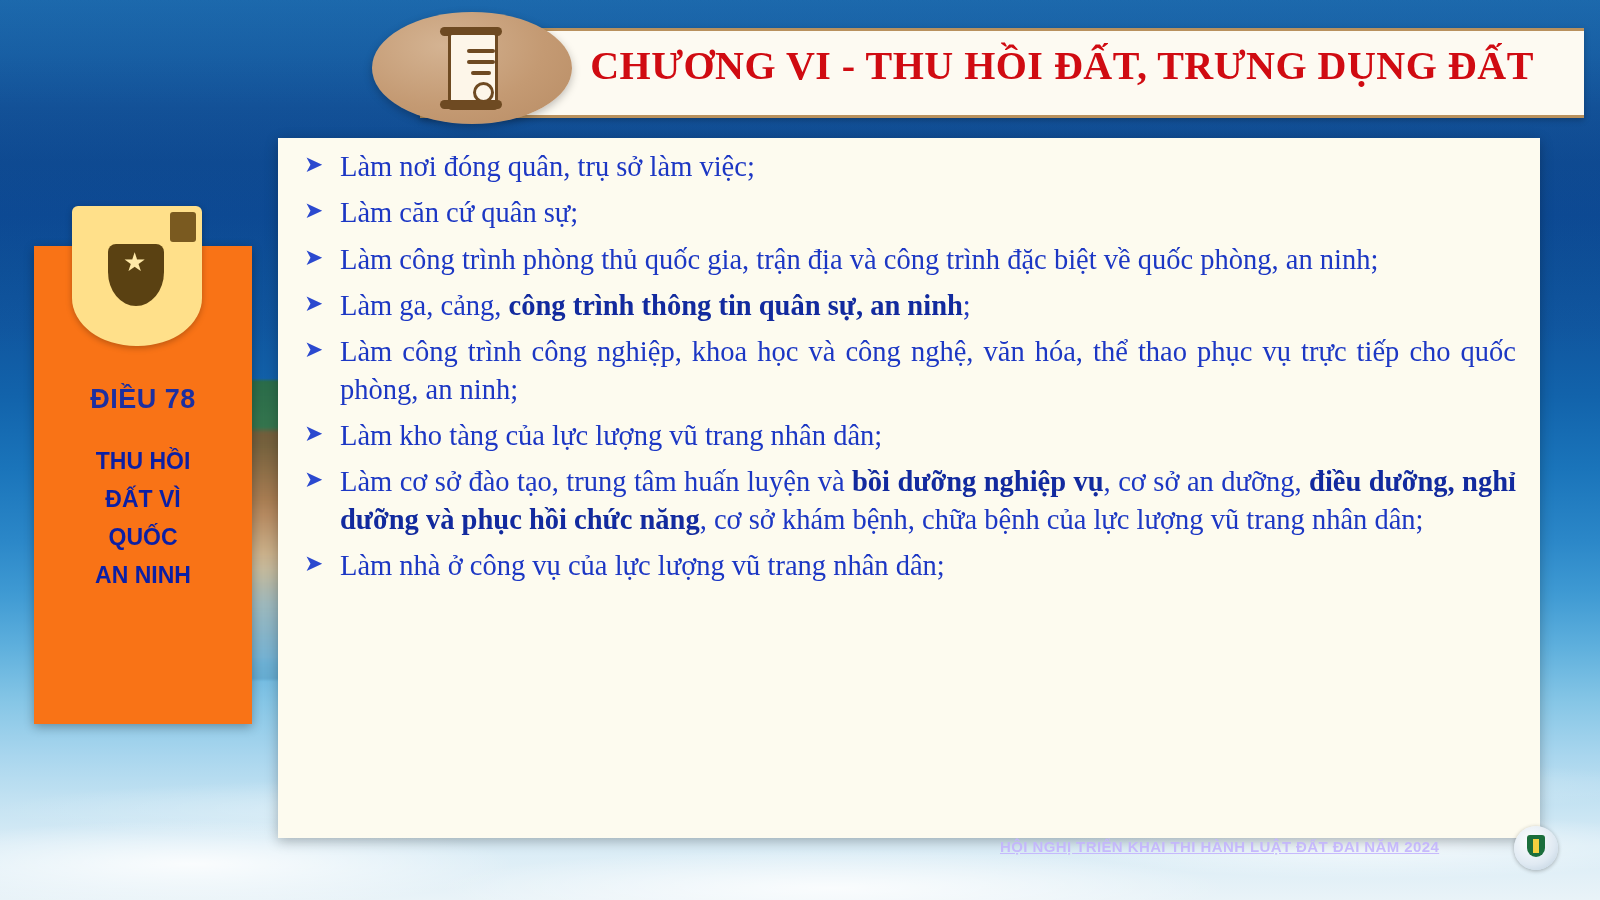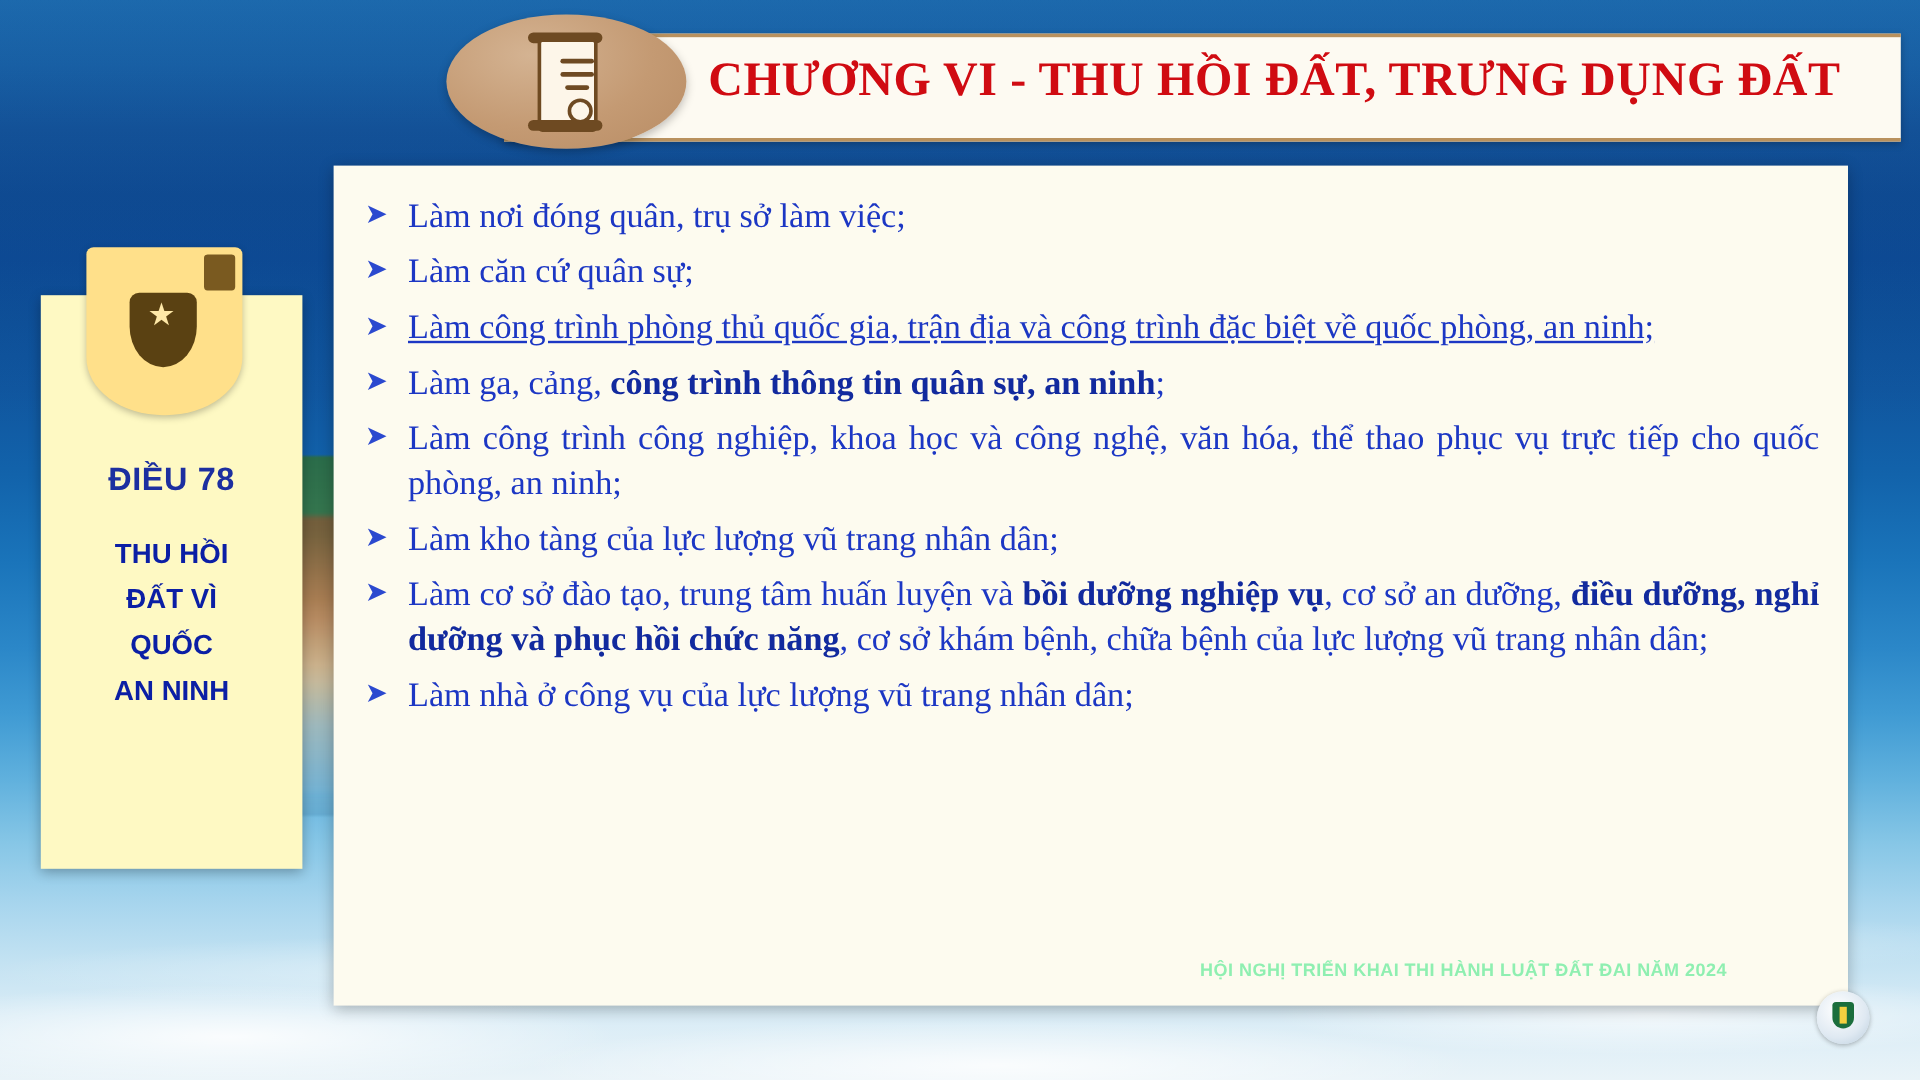--- a/index.html
+++ b/index.html
@@ -173,21 +173,21 @@
   .scroll-icon .roll-t { top: -5px; }
   .scroll-icon .roll-b { bottom: -5px; }
 
   
   .article-card {
     position: absolute;
     left: 34px;
     top: 246px;
     width: 218px;
     height: 478px;
-    background: #fef9c3;
+    background: #f97316;
     box-shadow: 0 3px 10px rgba(0,0,0,.3);
   }
   .article-tab {
     position: absolute;
     left: 72px;
     top: 206px;
     width: 130px;
     height: 140px;
     background: #ffe08a;
     border-radius: 6px 6px 64px 64px / 6px 6px 48px 48px;
@@ -261,21 +261,21 @@
 
   
   .content-panel {
     position: absolute;
     left: 278px;
     top: 138px;
     width: 1262px;
     height: 700px;
     background: #fdfbef;
     box-shadow: 0 3px 12px rgba(0,0,0,.28);
-    padding: 24px 24px 10px 16px;
+    padding: 10px 24px 10px 16px;
     box-sizing: border-box;
   }
   ul.bullets {
     list-style: none;
     margin: 0;
     padding: 0;
   }
   ul.bullets > li {
     position: relative;
     padding-left: 46px;
@@ -287,35 +287,36 @@
     text-align: justify;
   }
   ul.bullets > li::before {
     content: "\27A4";
     position: absolute;
     left: 10px;
     top: 2px;
     font-size: 23px;
     color: #2b49cf;
   }
-  li.tight { font-size: 27px; text-decoration: underline; }
+  li.tight { font-size: 27px; }
   b.hl { color: #122a9e; font-weight: bold; }
 
   
   .footer-text {
     position: absolute;
     left: 1000px;
-    top: 800px;
+    top: 838px;
     font-family: "Liberation Sans", sans-serif;
     font-size: 15px;
     font-weight: bold;
-    color: #86efac;
+    color: #c4b5fd;
     letter-spacing: .4px;
     opacity: .92;
     white-space: nowrap;
+    text-decoration: underline;
   }
   .footer-logo {
     position: absolute;
     left: 1514px;
     top: 826px;
     width: 44px;
     height: 44px;
     border-radius: 50%;
     background: radial-gradient(circle at 40% 35%, #ffffff 0%, #dfe9f2 60%, #b9ccdc 100%);
     box-shadow: 0 1px 4px rgba(0,0,0,.3);

